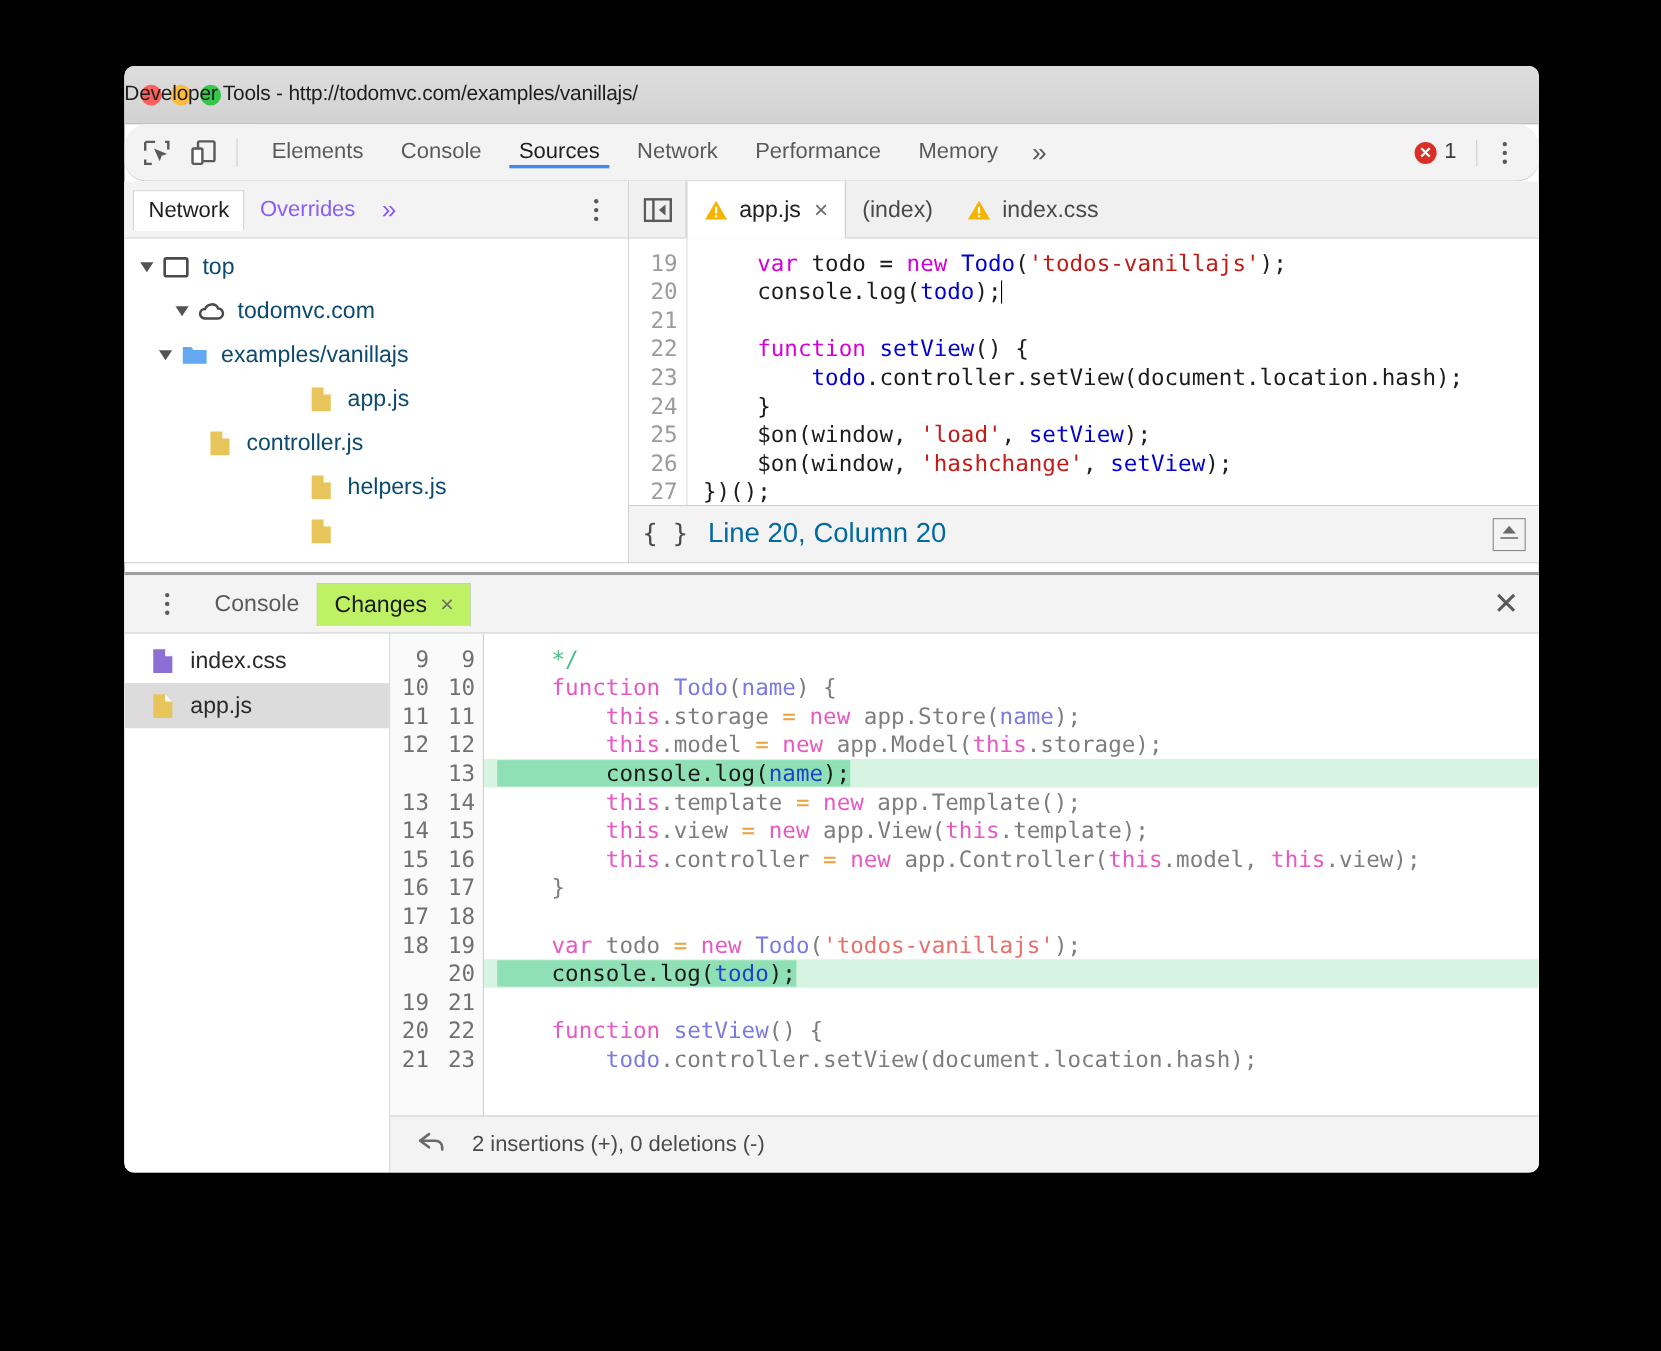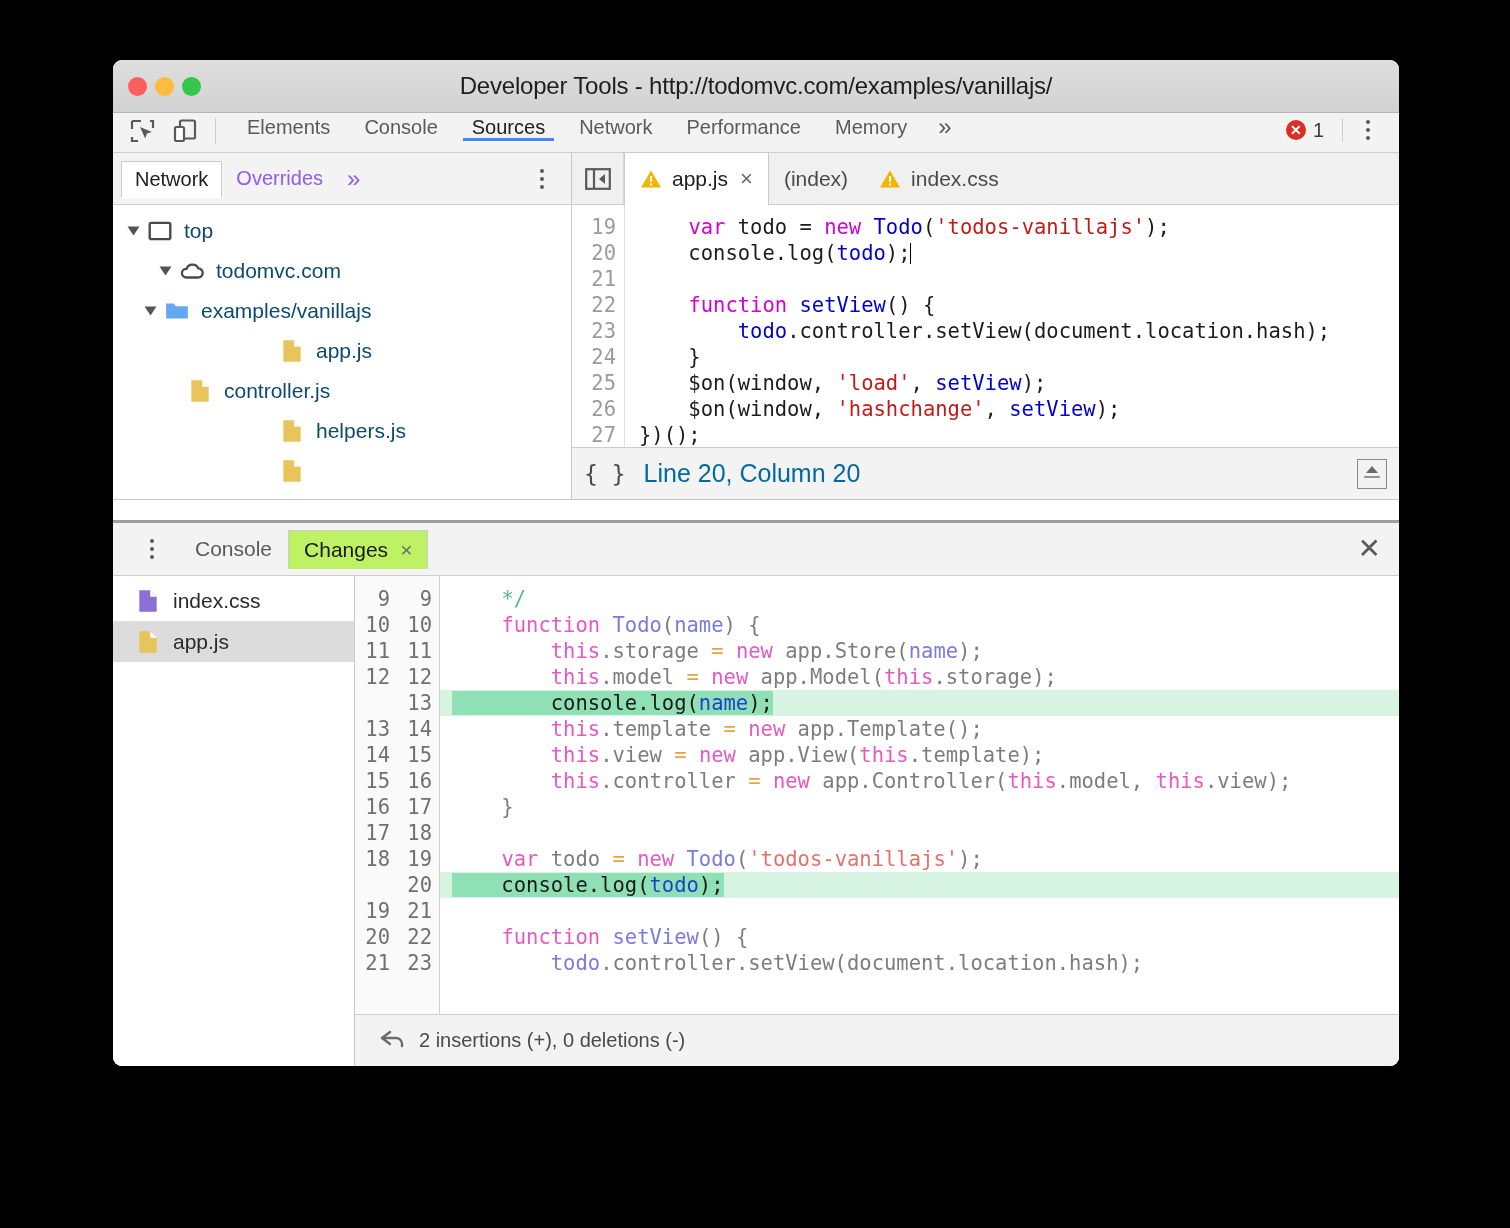--- a/index.html
+++ b/index.html
@@ -27,32 +27,33 @@
     border-bottom: 1px solid #b4b4b4;
     display: flex; align-items: center;
     position: relative;
   }
   .lights { display: flex; gap: 8px; padding-left: 15px; }
   .light { width: 19px; height: 19px; border-radius: 50%; }
   .light.red    { background: #fc605c; }
   .light.yellow { background: #fdbc40; }
   .light.green  { background: #34c749; }
   .title {
-    position: absolute; left: 0; right: 0; text-align: center;
-    font-size: 24px; color: #1e1e1e; font-weight: 400;
+    position: absolute; left: 0; right: 0; text-align: left;
+    font-size: 19px; color: #1e1e1e; font-weight: 400;
     letter-spacing: -0.2px;
   }
 
   
   .dt-toolbar {
-    height: 40px;
+    height: 52px;
     background: #f3f3f3;
     border-bottom: 1px solid #cdcdcd;
-    display: flex; align-items: flex-start;
+    display: flex; align-items: center;
     position: relative;
+    border-radius: 20px;
   }
   .tb-icons { display: flex; align-items: center; padding: 0 4px 0 12px; gap: 6px; }
   .tb-icon {
     width: 36px; height: 36px;
     display: flex; align-items: center; justify-content: center;
     cursor: pointer;
   }
   .tb-sep { width: 1px; height: 26px; background: #cfcfcf; align-self: center; margin: 0 10px 0 6px; }
   .panel-tabs { display: flex; align-items: stretch; }
   .panel-tab {
@@ -233,21 +234,21 @@
   .d-kw   { color: #e659c2; }
   .d-id   { color: #7a7ae0; }
   .d-op   { color: #e8a33d; }
   .d-txt  { color: #7d7d7d; }
   .d-cmt  { color: #4fbd8a; }
   .d-str  { color: #e8706b; }
   .d-blk  { color: #1a1a1a; }
   .d-blue { color: #1f3fd0; }
   .diff-footer {
     height: 52px; flex: none; background: #f3f3f3; border-top: 1px solid #cdcdcd;
-    display: flex; align-items: center; padding: 0 24px; gap: 10px;
+    display: flex; align-items: center; padding: 0 24px; gap: 20px;
   }
   .undo-ico { cursor: pointer; }
   .footer-text { font-size: 20px; color: #4a4a4a; }
 </style>
 </head>
 <body>
 
 <div class="window">
 
   <div class="titlebar">

